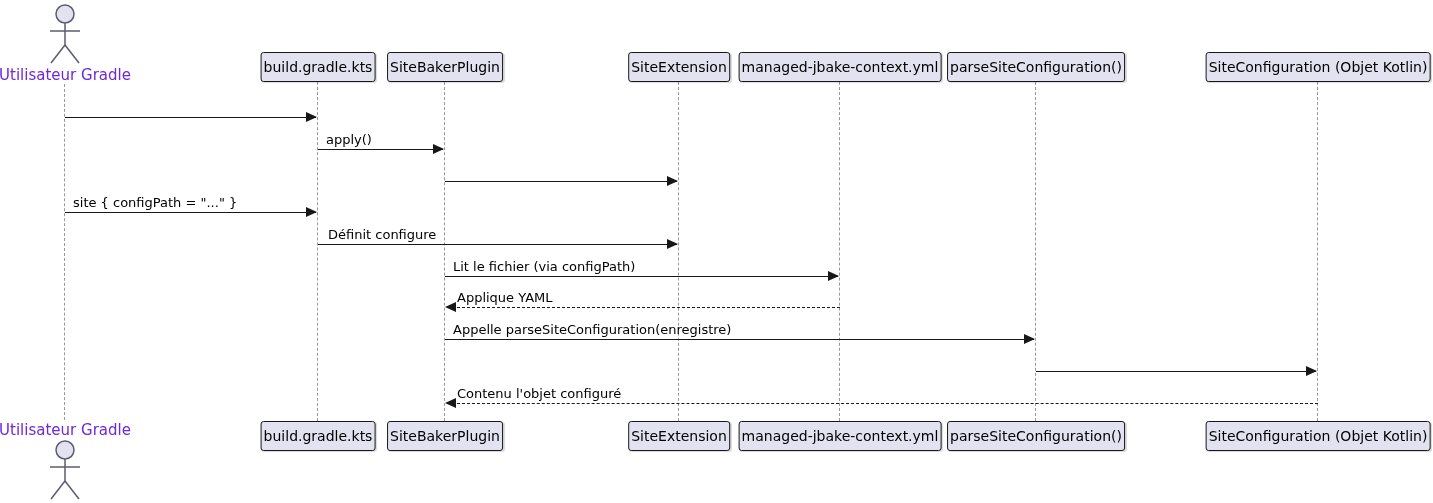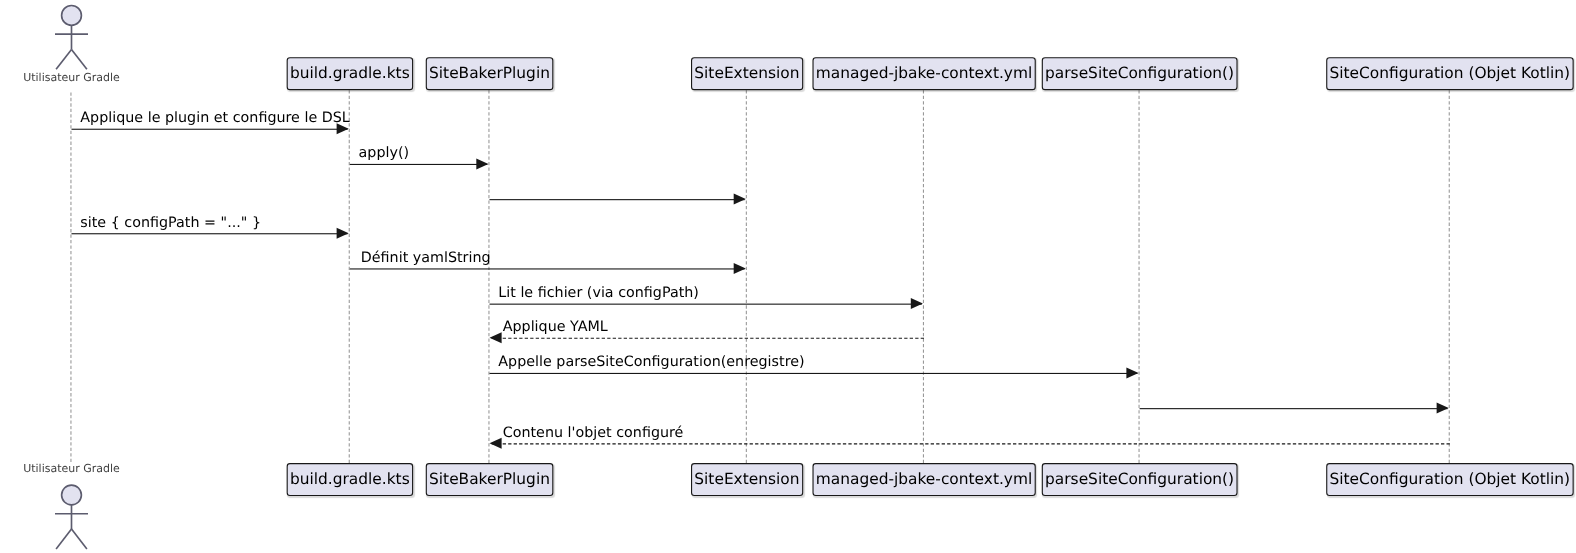--- a/index.html
+++ b/index.html
@@ -27,22 +27,22 @@
     color: #000000;
     white-space: nowrap;
     box-sizing: border-box;
     height: 30px;
     line-height: 18px;
     box-shadow: 1px 1px 1px rgba(0,0,0,0.15);
   }
   .actor-label {
     position: absolute;
     transform: translateX(-50%);
-    font-size: 10px;
-    color: #404040;
+    font-size: 15px;
+    color: #6d28d9;
     white-space: nowrap;
   }
   .actor-figure { position: absolute; }
   .msg-label {
     position: absolute;
     font-size: 13px;
     color: #000000;
     white-space: nowrap;
   }
   .msg-line {
@@ -104,36 +104,35 @@
   <div class="pbox" style="left:1036px; top:52px">parseSiteConfiguration()</div>
   <div class="pbox" style="left:1318px; top:52px">SiteConfiguration (Objet Kotlin)</div>
 
   <div class="pbox" style="left:318px; top:421px">build.gradle.kts</div>
   <div class="pbox" style="left:445px; top:421px">SiteBakerPlugin</div>
   <div class="pbox" style="left:679px; top:421px">SiteExtension</div>
   <div class="pbox" style="left:840px; top:421px">managed-jbake-context.yml</div>
   <div class="pbox" style="left:1036px; top:421px">parseSiteConfiguration()</div>
   <div class="pbox" style="left:1318px; top:421px">SiteConfiguration (Objet Kotlin)</div>
 
-  <div class="msg-label" style="left:73px; top:100px">Applique le plugin et configure le DSL</div>
   <div class="msg-line" style="left:65px; top:117px; width:251px"></div>
   <div class="head-r" style="left:306px; top:112px"></div>
 
   <div class="msg-label" style="left:326px; top:132px">apply()</div>
   <div class="msg-line" style="left:318px; top:149px; width:125px"></div>
   <div class="head-r" style="left:433px; top:144px"></div>
 
   <div class="msg-line" style="left:445px; top:181px; width:232px"></div>
   <div class="head-r" style="left:667px; top:176px"></div>
 
   <div class="msg-label" style="left:73px; top:195px">site { configPath = "..." }</div>
   <div class="msg-line" style="left:65px; top:212px; width:251px"></div>
   <div class="head-r" style="left:306px; top:207px"></div>
 
-  <div class="msg-label" style="left:328px; top:227px">Définit yamlString</div>
+  <div class="msg-label" style="left:328px; top:227px">Définit configure</div>
   <div class="msg-line" style="left:318px; top:244px; width:359px"></div>
   <div class="head-r" style="left:667px; top:239px"></div>
 
   <div class="msg-label" style="left:453px; top:259px">Lit le fichier (via configPath)</div>
   <div class="msg-line" style="left:445px; top:276px; width:393px"></div>
   <div class="head-r" style="left:828px; top:271px"></div>
 
   <div class="msg-label" style="left:457px; top:290px">Applique YAML</div>
   <div class="msg-line dashed" style="left:447px; top:307px; width:393px"></div>
   <div class="head-l" style="left:445px; top:302px"></div>

